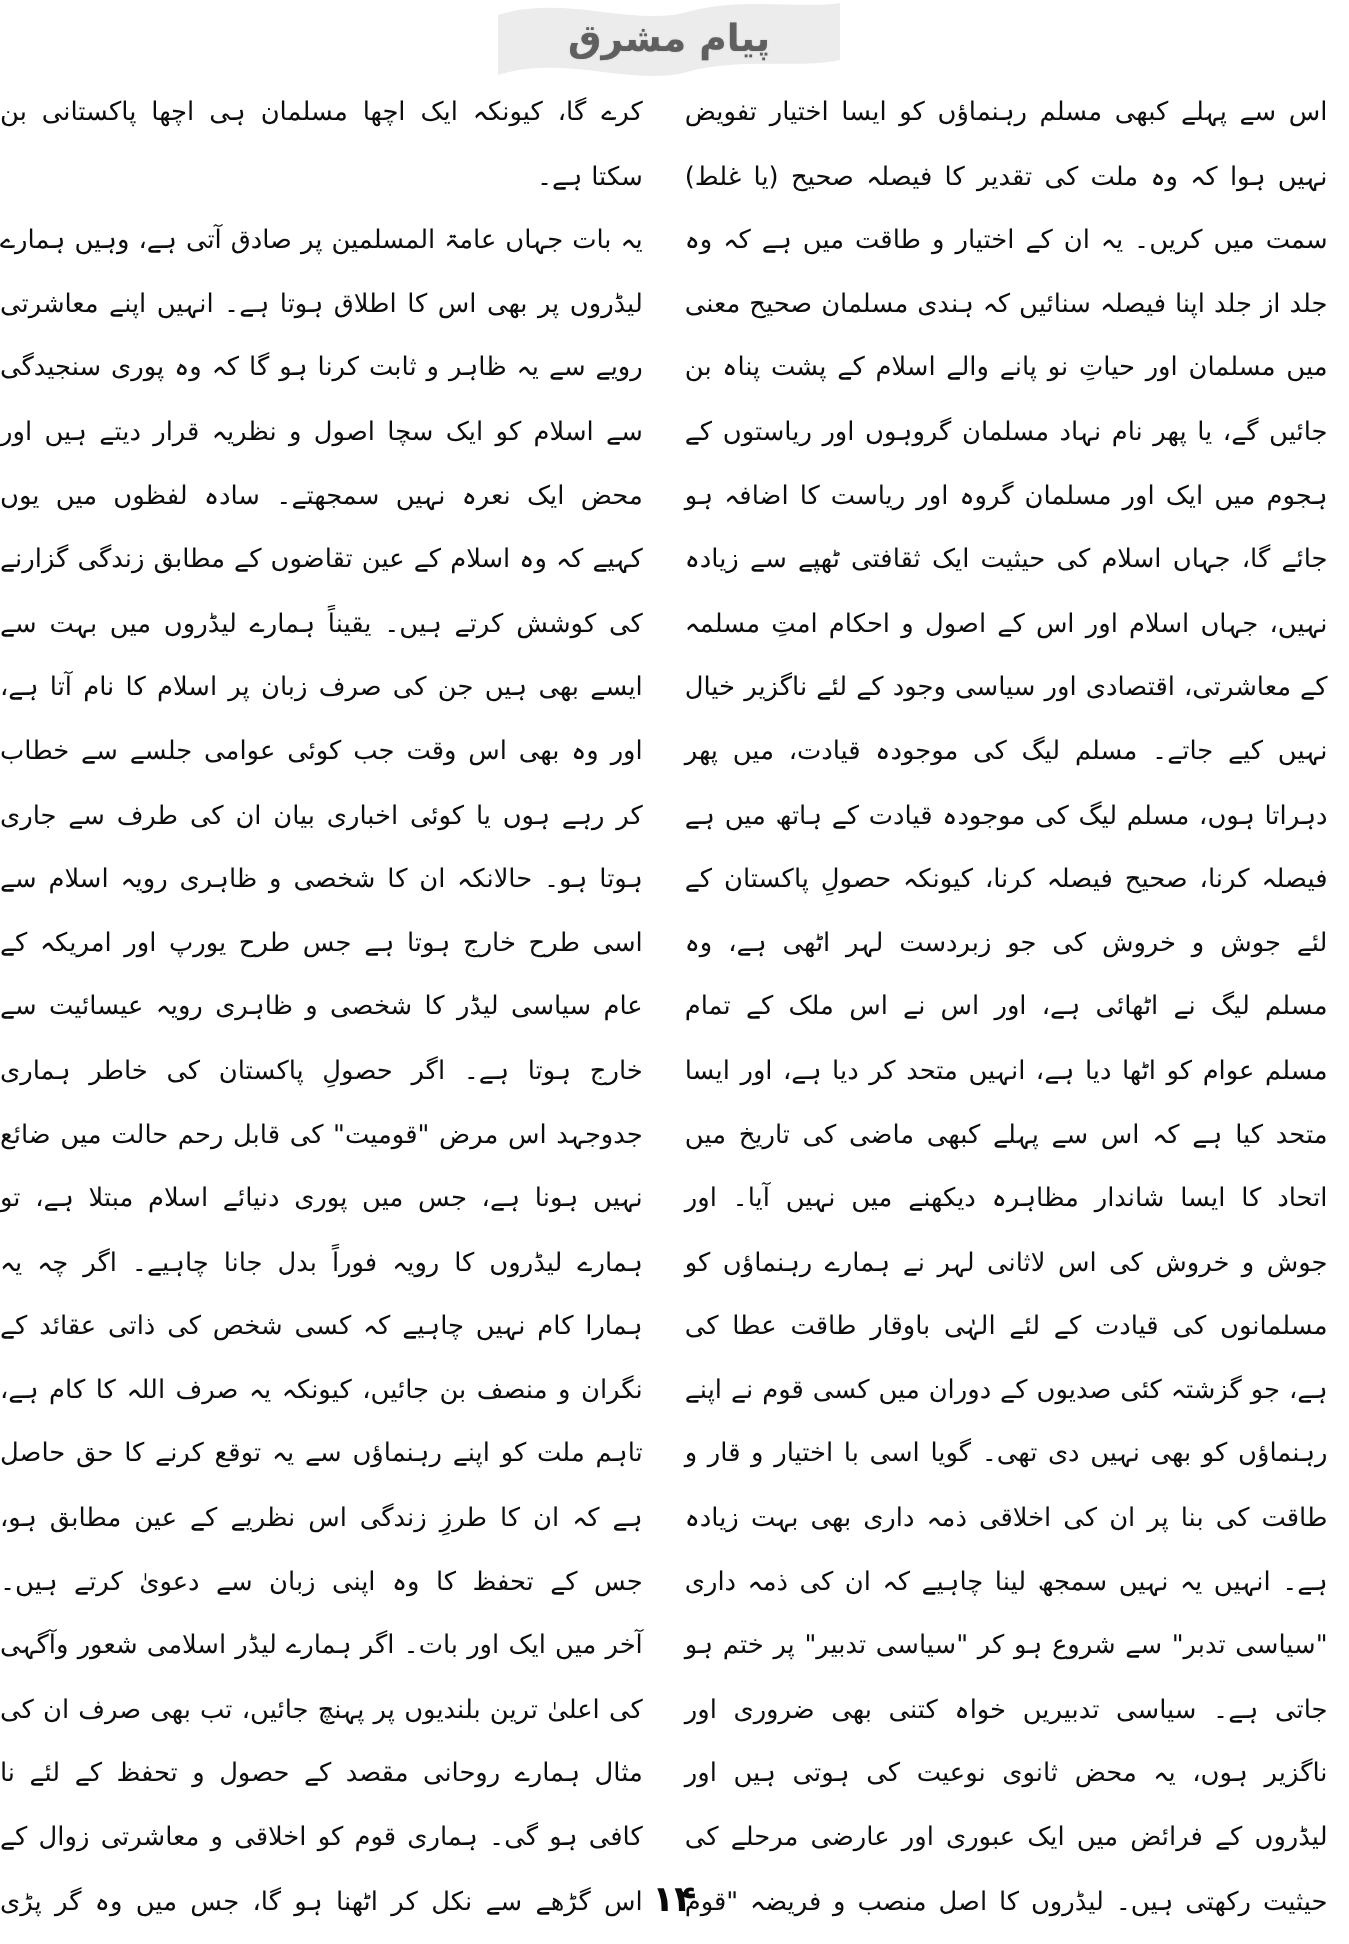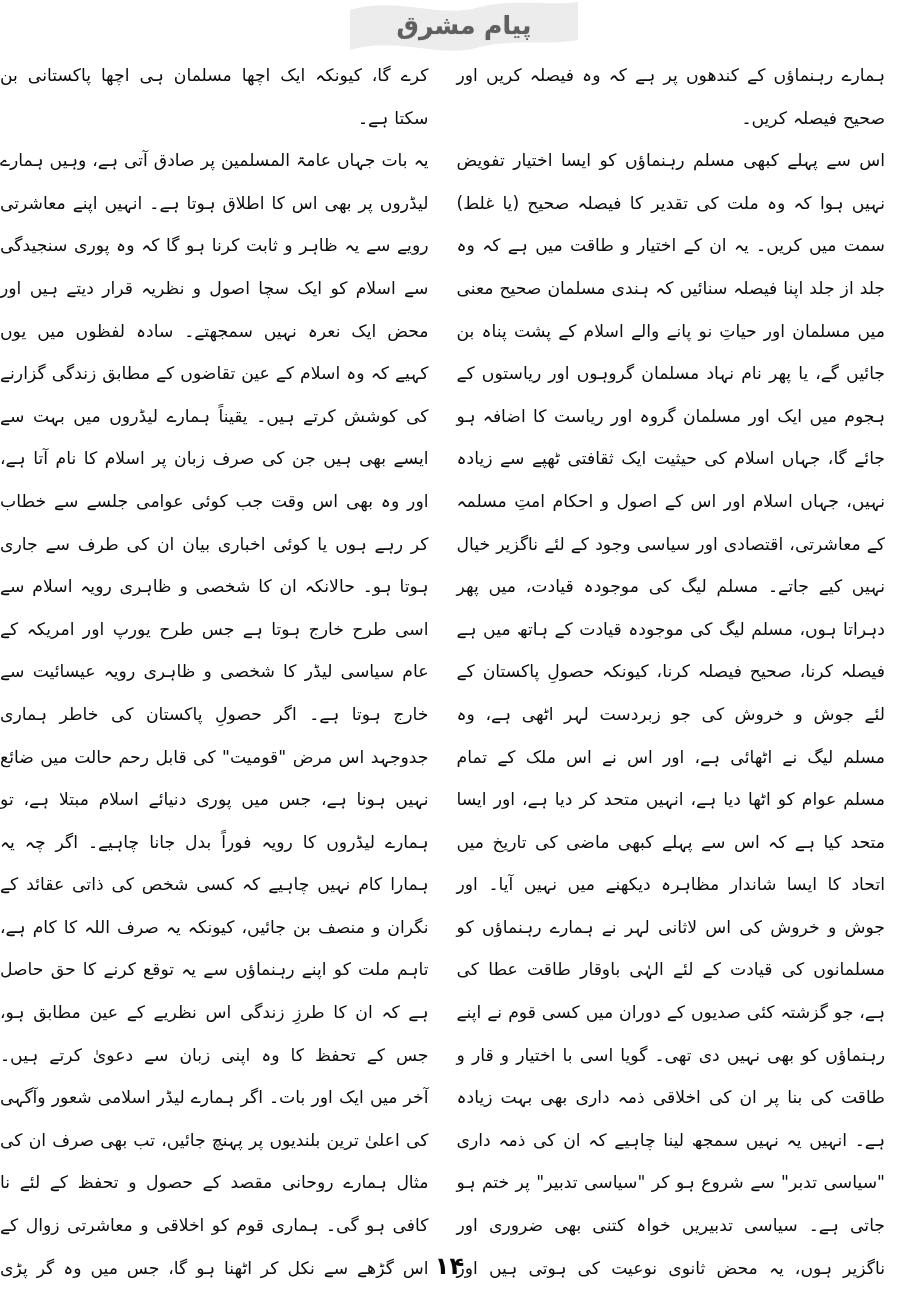--- a/index.html
+++ b/index.html
@@ -20,21 +20,21 @@
   
   .masthead {
     position: absolute;
     top: 0;
     left: 0;
     width: 899px;
     height: 54px;
   }
   .ribbon-wrap {
     position: absolute;
-    left: 344px;
+    left: 326px;
     top: 0px;
     width: 240px;
     height: 54px;
     text-decoration: underline;
   }
   .ribbon-svg {
     position: absolute;
     inset: 0;
     width: 240px;
     height: 54px;
@@ -126,21 +126,20 @@
     <svg class="ribbon-svg" viewBox="0 0 240 54" preserveAspectRatio="none">
       <path d="M6,10 C50,-4 96,18 132,8 C168,-2 206,6 234,2 L234,40 C206,46 168,38 132,48 C96,58 50,36 6,50 Z" fill="#ececed"></path>
     </svg>
     <div class="masthead-title">پیام مشرق</div>
   </div>
 </div>
 
 <div class="page-body">
 
   <div class="column col-right">
-    <p class="para first-tail">ہمارے رہنماؤں کے کندھوں پر ہے کہ وہ فیصلہ کریں اور صحیح فیصلہ کریں۔</p>
     <p class="para">اس سے پہلے کبھی مسلم رہنماؤں کو ایسا اختیار تفویض نہیں ہوا کہ وہ ملت کی تقدیر کا فیصلہ صحیح (یا غلط) سمت میں کریں۔ یہ ان کے اختیار و طاقت میں ہے کہ وہ جلد از جلد اپنا فیصلہ سنائیں کہ ہندی مسلمان صحیح معنی میں مسلمان اور حیاتِ نو پانے والے اسلام کے پشت پناہ بن جائیں گے، یا پھر نام نہاد مسلمان گروہوں اور ریاستوں کے ہجوم میں ایک اور مسلمان گروہ اور ریاست کا اضافہ ہو جائے گا، جہاں اسلام کی حیثیت ایک ثقافتی ٹھپے سے زیادہ نہیں، جہاں اسلام اور اس کے اصول و احکام امتِ مسلمہ کے معاشرتی، اقتصادی اور سیاسی وجود کے لئے ناگزیر خیال نہیں کیے جاتے۔ مسلم لیگ کی موجودہ قیادت، میں پھر دہراتا ہوں، مسلم لیگ کی موجودہ قیادت کے ہاتھ میں ہے فیصلہ کرنا، صحیح فیصلہ کرنا، کیونکہ حصولِ پاکستان کے لئے جوش و خروش کی جو زبردست لہر اٹھی ہے، وہ مسلم لیگ نے اٹھائی ہے، اور اس نے اس ملک کے تمام مسلم عوام کو اٹھا دیا ہے، انہیں متحد کر دیا ہے، اور ایسا متحد کیا ہے کہ اس سے پہلے کبھی ماضی کی تاریخ میں اتحاد کا ایسا شاندار مظاہرہ دیکھنے میں نہیں آیا۔ اور جوش و خروش کی اس لاثانی لہر نے ہمارے رہنماؤں کو مسلمانوں کی قیادت کے لئے الہٰی باوقار طاقت عطا کی ہے، جو گزشتہ کئی صدیوں کے دوران میں کسی قوم نے اپنے رہنماؤں کو بھی نہیں دی تھی۔ گویا اسی با اختیار و قار و طاقت کی بنا پر ان کی اخلاقی ذمہ داری بھی بہت زیادہ ہے۔ انہیں یہ نہیں سمجھ لینا چاہیے کہ ان کی ذمہ داری "سیاسی تدبر" سے شروع ہو کر "سیاسی تدبیر" پر ختم ہو جاتی ہے۔ سیاسی تدبیریں خواہ کتنی بھی ضروری اور ناگزیر ہوں، یہ محض ثانوی نوعیت کی ہوتی ہیں اور لیڈروں کے فرائض میں ایک عبوری اور عارضی مرحلے کی حیثیت رکھتی ہیں۔ لیڈروں کا اصل منصب و فریضہ "قوم سازی" ہے۔</p>
 
   </div>
 
   <div class="column col-left">
     <p class="para first-tail">کرے گا، کیونکہ ایک اچھا مسلمان ہی اچھا پاکستانی بن سکتا ہے۔</p>
 
 
     <p class="para">یہ بات جہاں عامۃ المسلمین پر صادق آتی ہے، وہیں ہمارے لیڈروں پر بھی اس کا اطلاق ہوتا ہے۔ انہیں اپنے معاشرتی رویے سے یہ ظاہر و ثابت کرنا ہو گا کہ وہ پوری سنجیدگی سے اسلام کو ایک سچا اصول و نظریہ قرار دیتے ہیں اور محض ایک نعرہ نہیں سمجھتے۔ سادہ لفظوں میں یوں کہیے کہ وہ اسلام کے عین تقاضوں کے مطابق زندگی گزارنے کی کوشش کرتے ہیں۔ یقیناً ہمارے لیڈروں میں بہت سے ایسے بھی ہیں جن کی صرف زبان پر اسلام کا نام آتا ہے، اور وہ بھی اس وقت جب کوئی عوامی جلسے سے خطاب کر رہے ہوں یا کوئی اخباری بیان ان کی طرف سے جاری ہوتا ہو۔ حالانکہ ان کا شخصی و ظاہری رویہ اسلام سے اسی طرح خارج ہوتا ہے جس طرح یورپ اور امریکہ کے عام سیاسی لیڈر کا شخصی و ظاہری رویہ عیسائیت سے خارج ہوتا ہے۔ اگر حصولِ پاکستان کی خاطر ہماری جدوجہد اس مرض "قومیت" کی قابل رحم حالت میں ضائع نہیں ہونا ہے، جس میں پوری دنیائے اسلام مبتلا ہے، تو ہمارے لیڈروں کا رویہ فوراً بدل جانا چاہیے۔ اگر چہ یہ ہمارا کام نہیں چاہیے کہ کسی شخص کی ذاتی عقائد کے نگران و منصف بن جائیں، کیونکہ یہ صرف اللہ کا کام ہے، تاہم ملت کو اپنے رہنماؤں سے یہ توقع کرنے کا حق حاصل ہے کہ ان کا طرزِ زندگی اس نظریے کے عین مطابق ہو، جس کے تحفظ کا وہ اپنی زبان سے دعویٰ کرتے ہیں۔</p>
     <p class="para">آخر میں ایک اور بات۔ اگر ہمارے لیڈر اسلامی شعور وآگہی کی اعلیٰ ترین بلندیوں پر پہنچ جائیں، تب بھی صرف ان کی مثال ہمارے روحانی مقصد کے حصول و تحفظ کے لئے نا کافی ہو گی۔ ہماری قوم کو اخلاقی و معاشرتی زوال کے اس گڑھے سے نکل کر اٹھنا ہو گا، جس میں وہ گر پڑی ہے۔ ہمارا موجودہ اخلاقی قد و قامت اس معیار سے بھی نیچے ہے جس کا تقاضا اسلام ہم مسلمانوں سے کرتا ہے۔ تہذیب کی روح کا ہم میں فقدان ہے۔</p>

